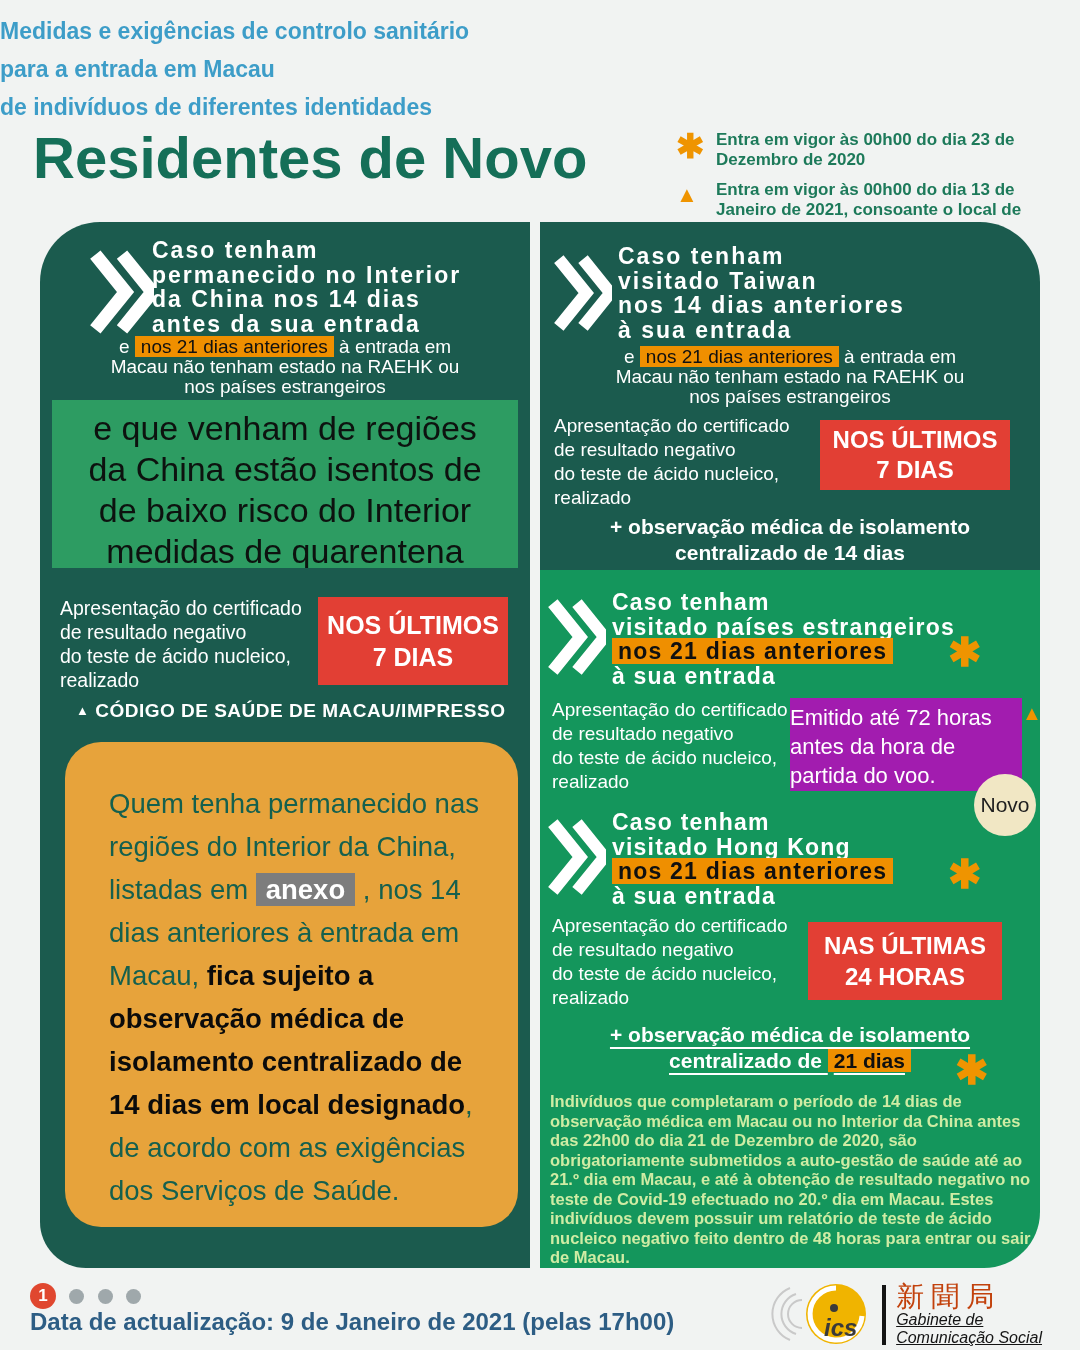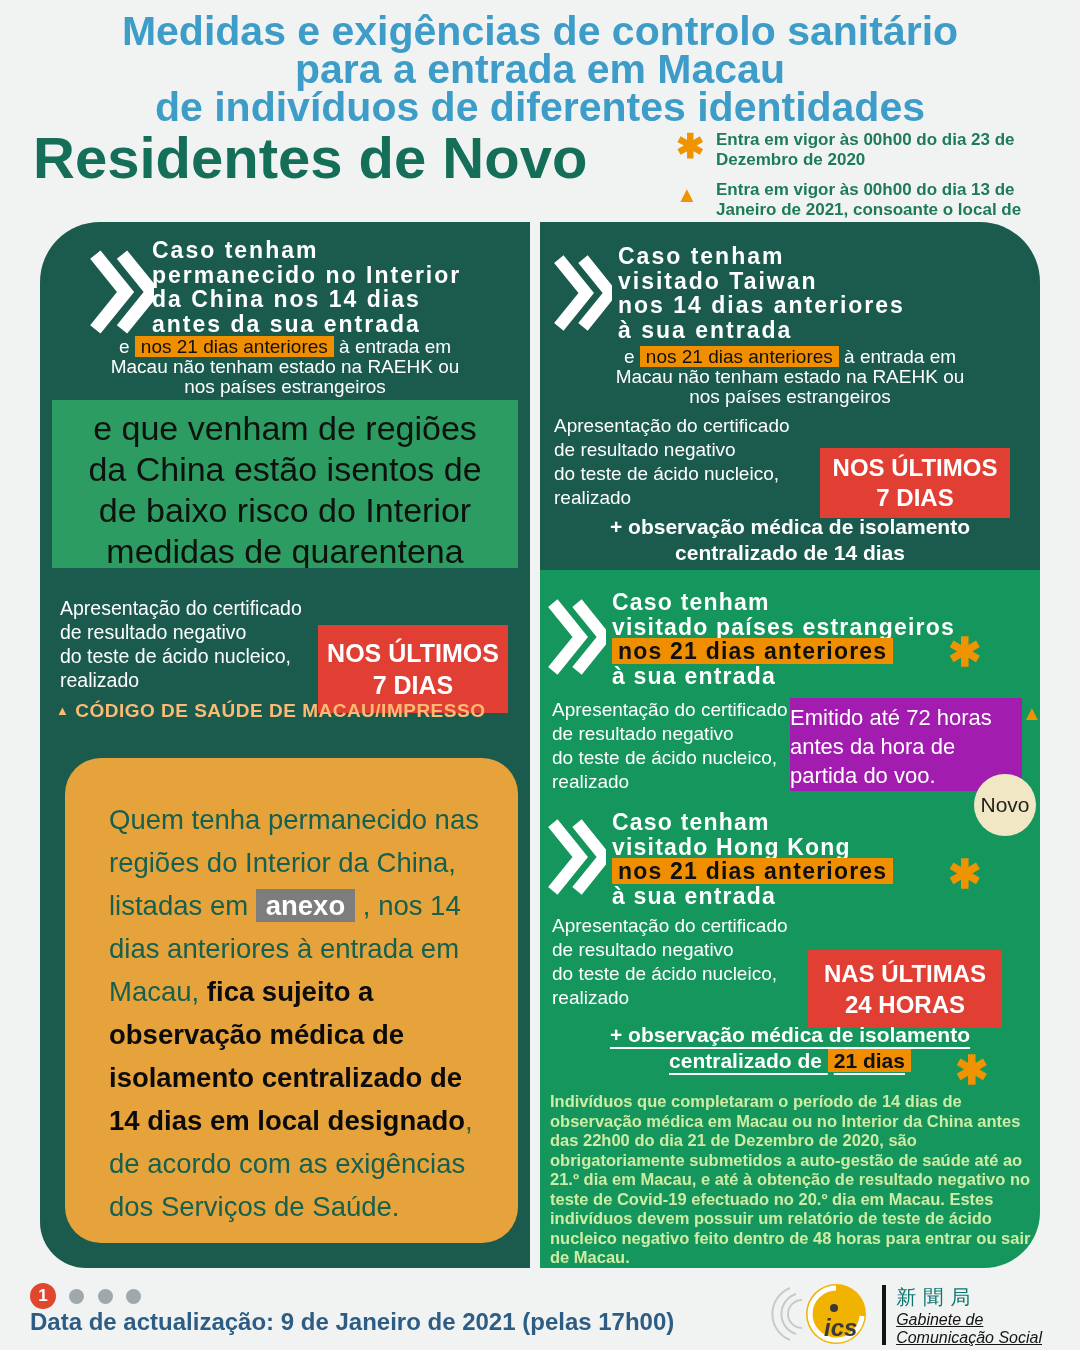--- a/index.html
+++ b/index.html
@@ -1,20 +1,20 @@
 <!DOCTYPE html>
 <html><head>
 <meta charset="utf-8">
 <style>
   html,body{margin:0;padding:0;background:#e6e8e8;}
   .page{position:relative;width:1080px;height:1350px;background:#f1f3f2;overflow:hidden;
         font-family:"Liberation Sans",sans-serif;}
   
-  .title{position:absolute;top:12px;left:0;width:1080px;text-align:center;
-         color:#3d9dc8;font-weight:bold;font-size:41px;line-height:38px;}
+  .title{position:absolute;top:12px;left:0;width:1080px;text-align:left;
+         color:#3d9dc8;font-weight:bold;font-size:23px;line-height:38px;}
   .audience{position:absolute;top:124px;left:33px;color:#156f58;font-weight:bold;font-size:58px;}
   .legend{position:absolute;left:676px;top:130px;width:390px;}
   .legend-row{position:relative;padding-left:40px;margin-bottom:10px;}
   .legend-row .ic{position:absolute;left:0;top:-4px;color:#ef9400;}
   .ic-ast{font-size:34px;font-weight:bold;}
   .ic-tri{font-size:22px;top:2px !important;}
   .legend-txt{color:#1d7a5a;font-weight:bold;font-size:17px;line-height:20px;}
   
   .panel{position:absolute;}
   .p-left{left:40px;top:222px;width:490px;height:1046px;background:#1b5b4e;
@@ -25,32 +25,32 @@
         border-radius:0 0 56px 0;overflow:hidden;}
   .chev{position:absolute;}
   .case{position:absolute;color:#fff;font-weight:bold;letter-spacing:2px;
         font-size:23px;line-height:24.5px;white-space:nowrap;}
   .hl{background:#ef8f00;color:#101010;padding:0 6px;}
   .sub{position:absolute;left:0;width:100%;text-align:center;color:#fff;
        font-size:19px;line-height:20px;}
   .cert{position:absolute;color:#fff;font-size:19.5px;line-height:24px;}
   .redbox{position:absolute;background:#e23f34;color:#fff;font-weight:bold;
           text-align:center;display:flex;flex-direction:column;justify-content:center;
-          font-size:25px;line-height:32px;white-space:nowrap;margin-top:28px;}
+          font-size:25px;line-height:32px;white-space:nowrap;}
   .plus{position:absolute;left:0;width:100%;text-align:center;color:#fff;
         font-weight:bold;font-size:21px;line-height:26px;}
   .ast{position:absolute;color:#ef9400;font-size:40px;font-weight:bold;line-height:40px;}
   .tri{position:absolute;color:#ef9400;font-size:20px;}
-  .codigo{position:absolute;left:16px;color:#fdba74;font-weight:bold;font-size:19px;
+  .codigo{position:absolute;left:36px;color:#ffffff;font-weight:bold;font-size:19px;
           letter-spacing:.5px;white-space:nowrap;}
   .codigo .tri-s{font-size:13px;vertical-align:2px;}
   .exempt{position:absolute;left:12px;top:178px;width:466px;height:168px;background:#2d9c62;
           color:#0d120f;text-align:center;font-size:34px;line-height:41px;padding-top:8px;
           box-sizing:border-box;overflow:hidden;}
-  .orangebox{position:absolute;left:25px;top:536px;width:453px;height:485px;background:#e7a33b;
+  .orangebox{position:absolute;left:25px;top:520px;width:453px;height:485px;background:#e7a33b;
              border-radius:36px;box-sizing:border-box;padding:40px 26px 18px 44px;
              color:#15604e;font-size:27.5px;line-height:43px;overflow:hidden;}
   .orangebox .b{color:#0b0b0b;font-weight:bold;}
   .chip{background:#7d7d7d;color:#fff;font-weight:bold;padding:1px 10px;}
   .emitido{position:absolute;left:250px;top:128px;width:232px;height:93px;background:#a21caf;
            color:#fff;text-align:left;font-size:22px;line-height:29px;padding-top:5px;
            box-sizing:border-box;}
   .novo{position:absolute;left:434px;top:204px;width:62px;height:62px;border-radius:50%;
         background:#f1e7c4;color:#1e1e1e;font-size:21px;display:flex;align-items:center;
         justify-content:center;}
@@ -60,21 +60,21 @@
   
   .pgind{position:absolute;left:30px;top:1283px;height:26px;}
   .pgnum{display:inline-block;width:26px;height:26px;border-radius:50%;background:#e0472f;
          color:#fff;font-weight:bold;font-size:17px;text-align:center;line-height:26px;
          vertical-align:middle;}
   .dot{display:inline-block;width:15px;height:15px;border-radius:50%;background:#9fa8ab;
        margin-left:9px;vertical-align:middle;}
   .update{position:absolute;left:30px;top:1308px;color:#2d5d84;font-weight:bold;font-size:24px;}
   .logo{position:absolute;right:38px;top:1278px;display:flex;align-items:center;gap:10px;}
   .logo-bar{width:4px;height:60px;background:#141414;}
-  .logo-cn{color:#0f766e;font-size:20px;letter-spacing:7px;line-height:28px;}
+  .logo-cn{color:#c2410c;font-size:28px;letter-spacing:7px;line-height:28px;}
   .logo-pt{color:#141414;font-style:italic;font-size:16px;line-height:18px;text-decoration:underline;}
 </style>
 </head>
 <body>
 
 <div class="page">
 
   <div class="title">
     <div>Medidas e exigências de controlo sanitário</div>
     <div>para a entrada em Macau</div>

